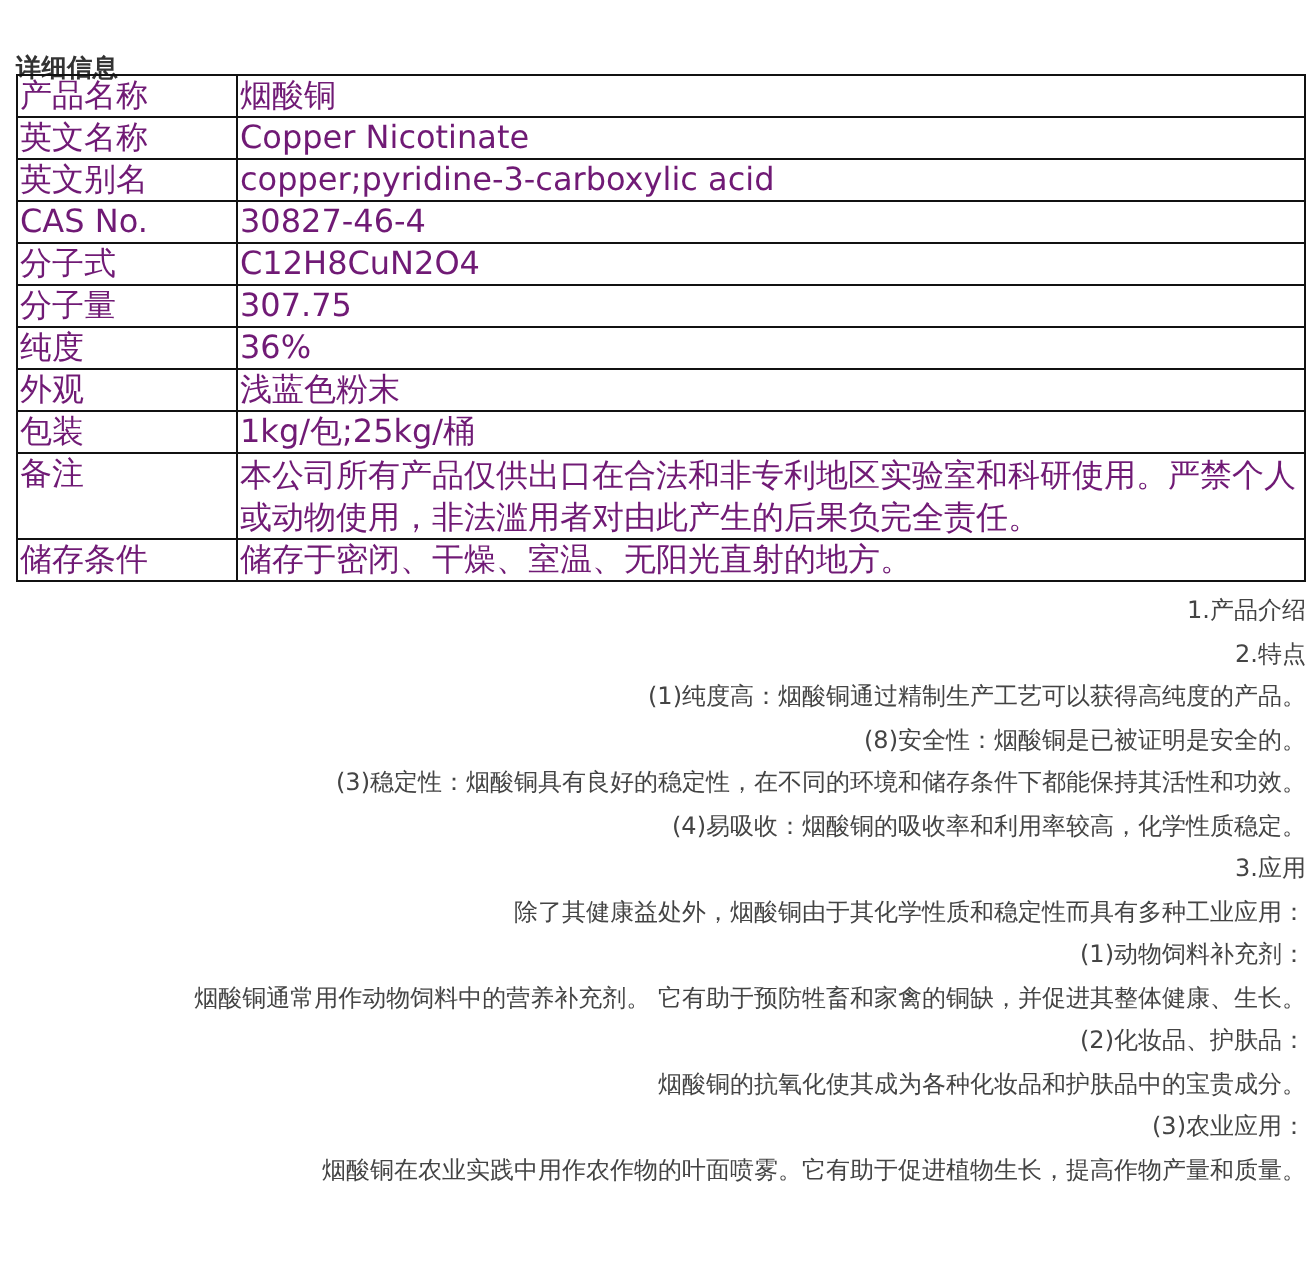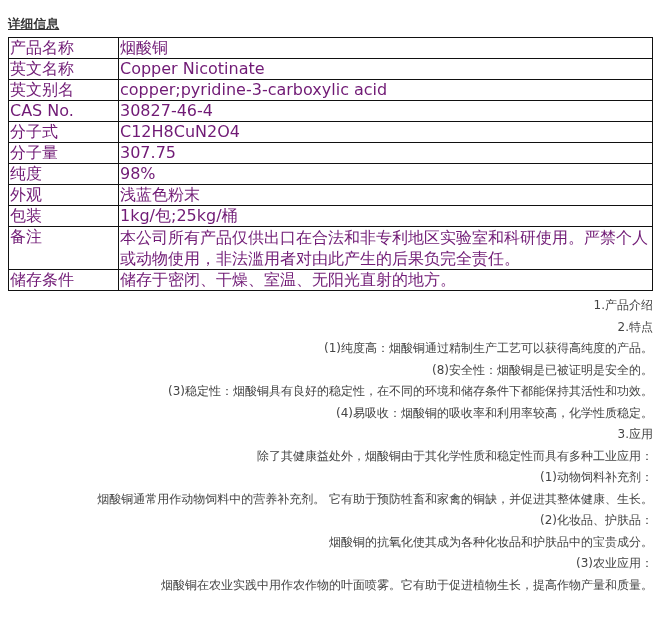--- a/index.html
+++ b/index.html
@@ -12,26 +12,25 @@
     height: 641px;
     overflow: hidden;
     position: relative;
     font-family: "DejaVu Sans", "Liberation Sans", sans-serif;
     color: #333333;
     font-size: 12px;
   }
   .title {
     position: absolute;
     left: 8px;
-    top: 16px;
+    top: 26px;
     font-size: 12.5px;
     font-weight: bold;
     color: #333;
     letter-spacing: 0.3px;
-    text-decoration: underline;
   }
   table.spec {
     position: absolute;
     left: 8px;
     top: 37px;
     width: 645px;
     border-collapse: collapse;
     table-layout: fixed;
   }
   table.spec td {
@@ -92,21 +91,21 @@
     <tr>
       <td class="k">分子式</td>
       <td class="v">C12H8CuN2O4</td>
     </tr>
     <tr>
       <td class="k">分子量</td>
       <td class="v">307.75</td>
     </tr>
     <tr>
       <td class="k">纯度</td>
-      <td class="v">98%</td>
+      <td class="v">36%</td>
     </tr>
     <tr>
       <td class="k">外观</td>
       <td class="v">浅蓝色粉末</td>
     </tr>
     <tr>
       <td class="k">包装</td>
       <td class="v">1kg/包;25kg/桶</td>
     </tr>
     <tr>

